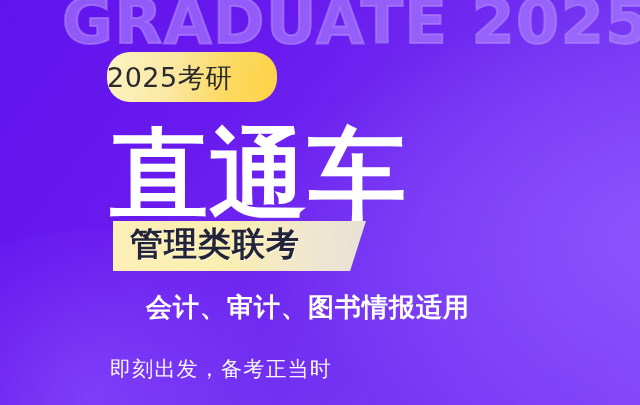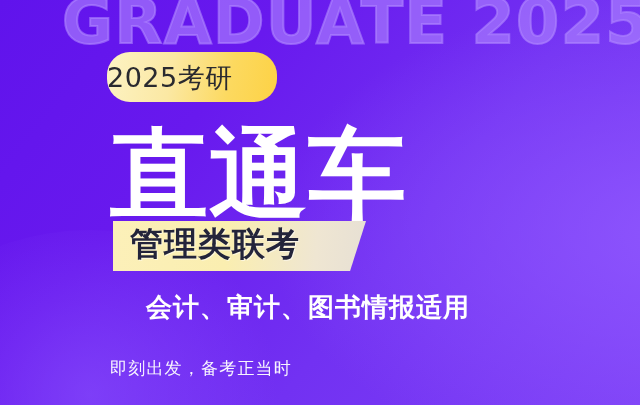--- a/index.html
+++ b/index.html
@@ -129,27 +129,27 @@
     white-space: nowrap;
     font-family: "DejaVu Sans", "Liberation Sans", sans-serif;
     margin-left: 30px;
   }
 
   
   #tagline {
     position: absolute;
     left: 110px;
     top: 360px;
-    font-size: 17px;
+    font-size: 21px;
     line-height: 1;
     font-weight: 400;
     color: rgba(255,255,255,0.95);
     letter-spacing: 1.2px;
     white-space: nowrap;
-    font-family: Liberation Serif, serif;
+    font-family: Liberation Mono, monospace;
   }
 </style>
 </head>
 <body>
 
 <div id="banner">
 
   <div id="glow-bottom-left"></div>
 
   <div id="watermark">GRADUATE 2025</div>

